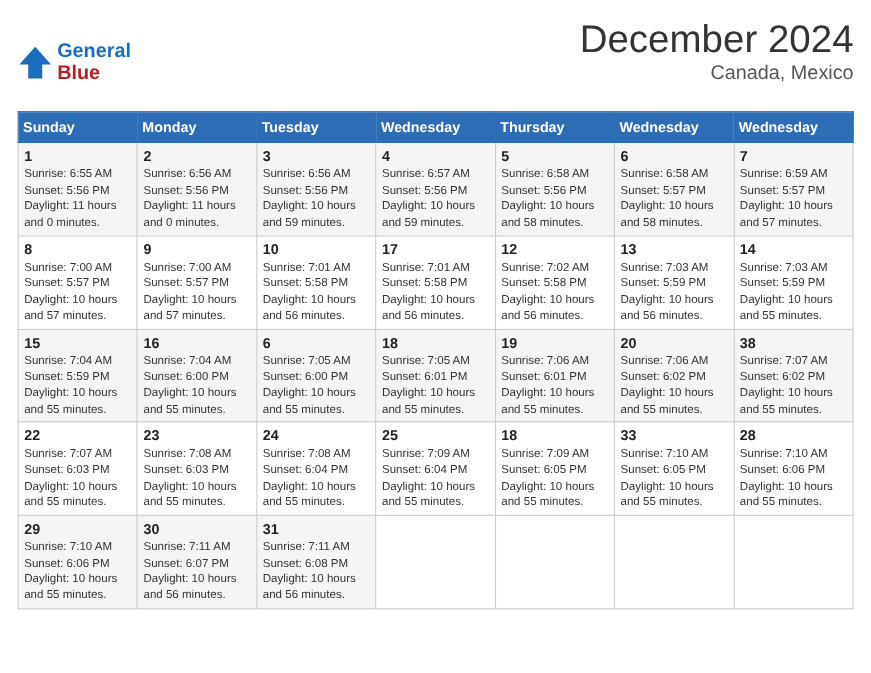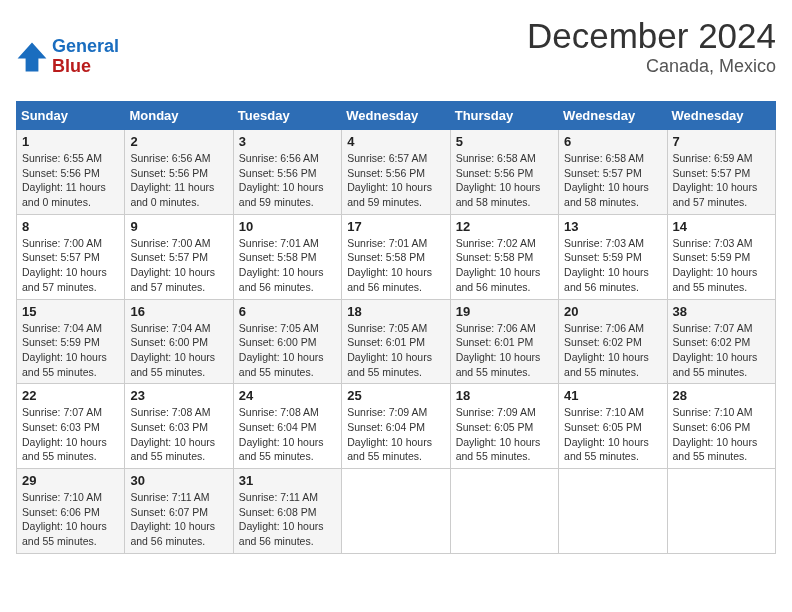--- a/index.html
+++ b/index.html
@@ -227,21 +227,21 @@
         </td>
         <td>
           <span class="day-num">25</span>
           <div class="day-info">Sunrise: 7:09 AM<br>Sunset: 6:04 PM<br>Daylight: 10 hours and 55 minutes.</div>
         </td>
         <td>
           <span class="day-num">18</span>
           <div class="day-info">Sunrise: 7:09 AM<br>Sunset: 6:05 PM<br>Daylight: 10 hours and 55 minutes.</div>
         </td>
         <td>
-          <span class="day-num">41</span>
+          <span class="day-num">33</span>
           <div class="day-info">Sunrise: 7:10 AM<br>Sunset: 6:05 PM<br>Daylight: 10 hours and 55 minutes.</div>
         </td>
         <td>
           <span class="day-num">28</span>
           <div class="day-info">Sunrise: 7:10 AM<br>Sunset: 6:06 PM<br>Daylight: 10 hours and 55 minutes.</div>
         </td>
       </tr>
       <tr>
         <td>
           <span class="day-num">29</span>

